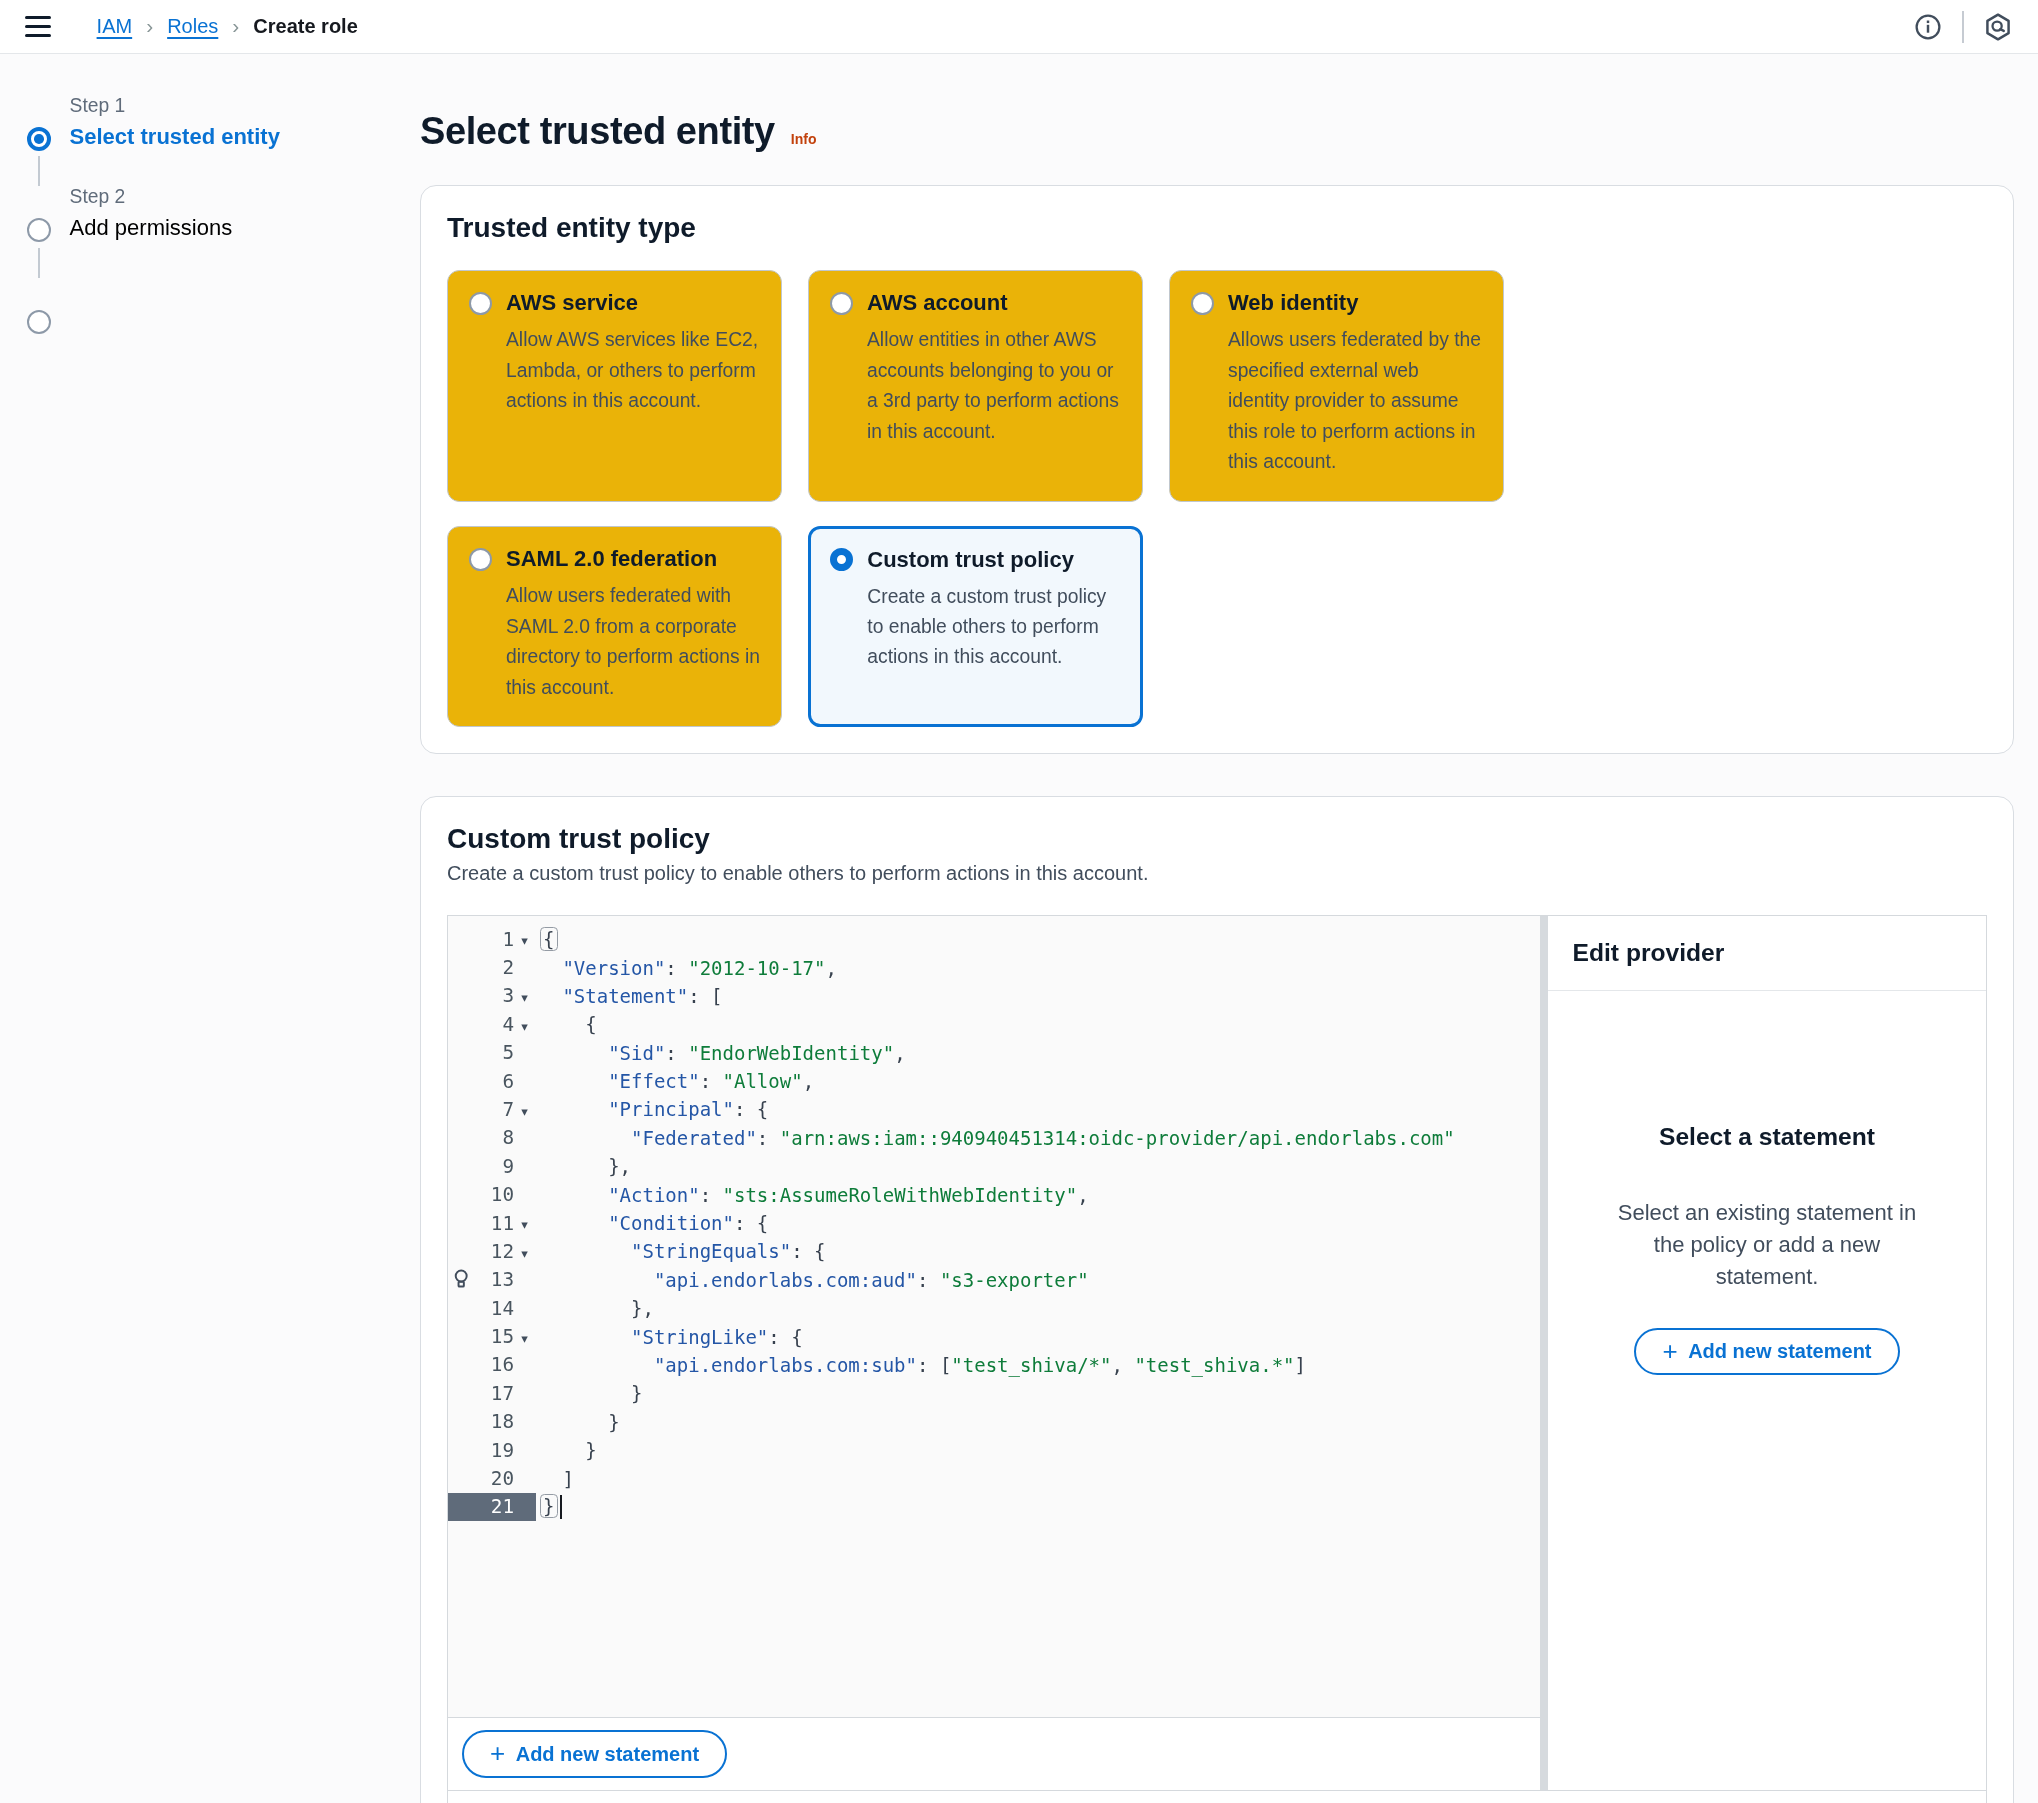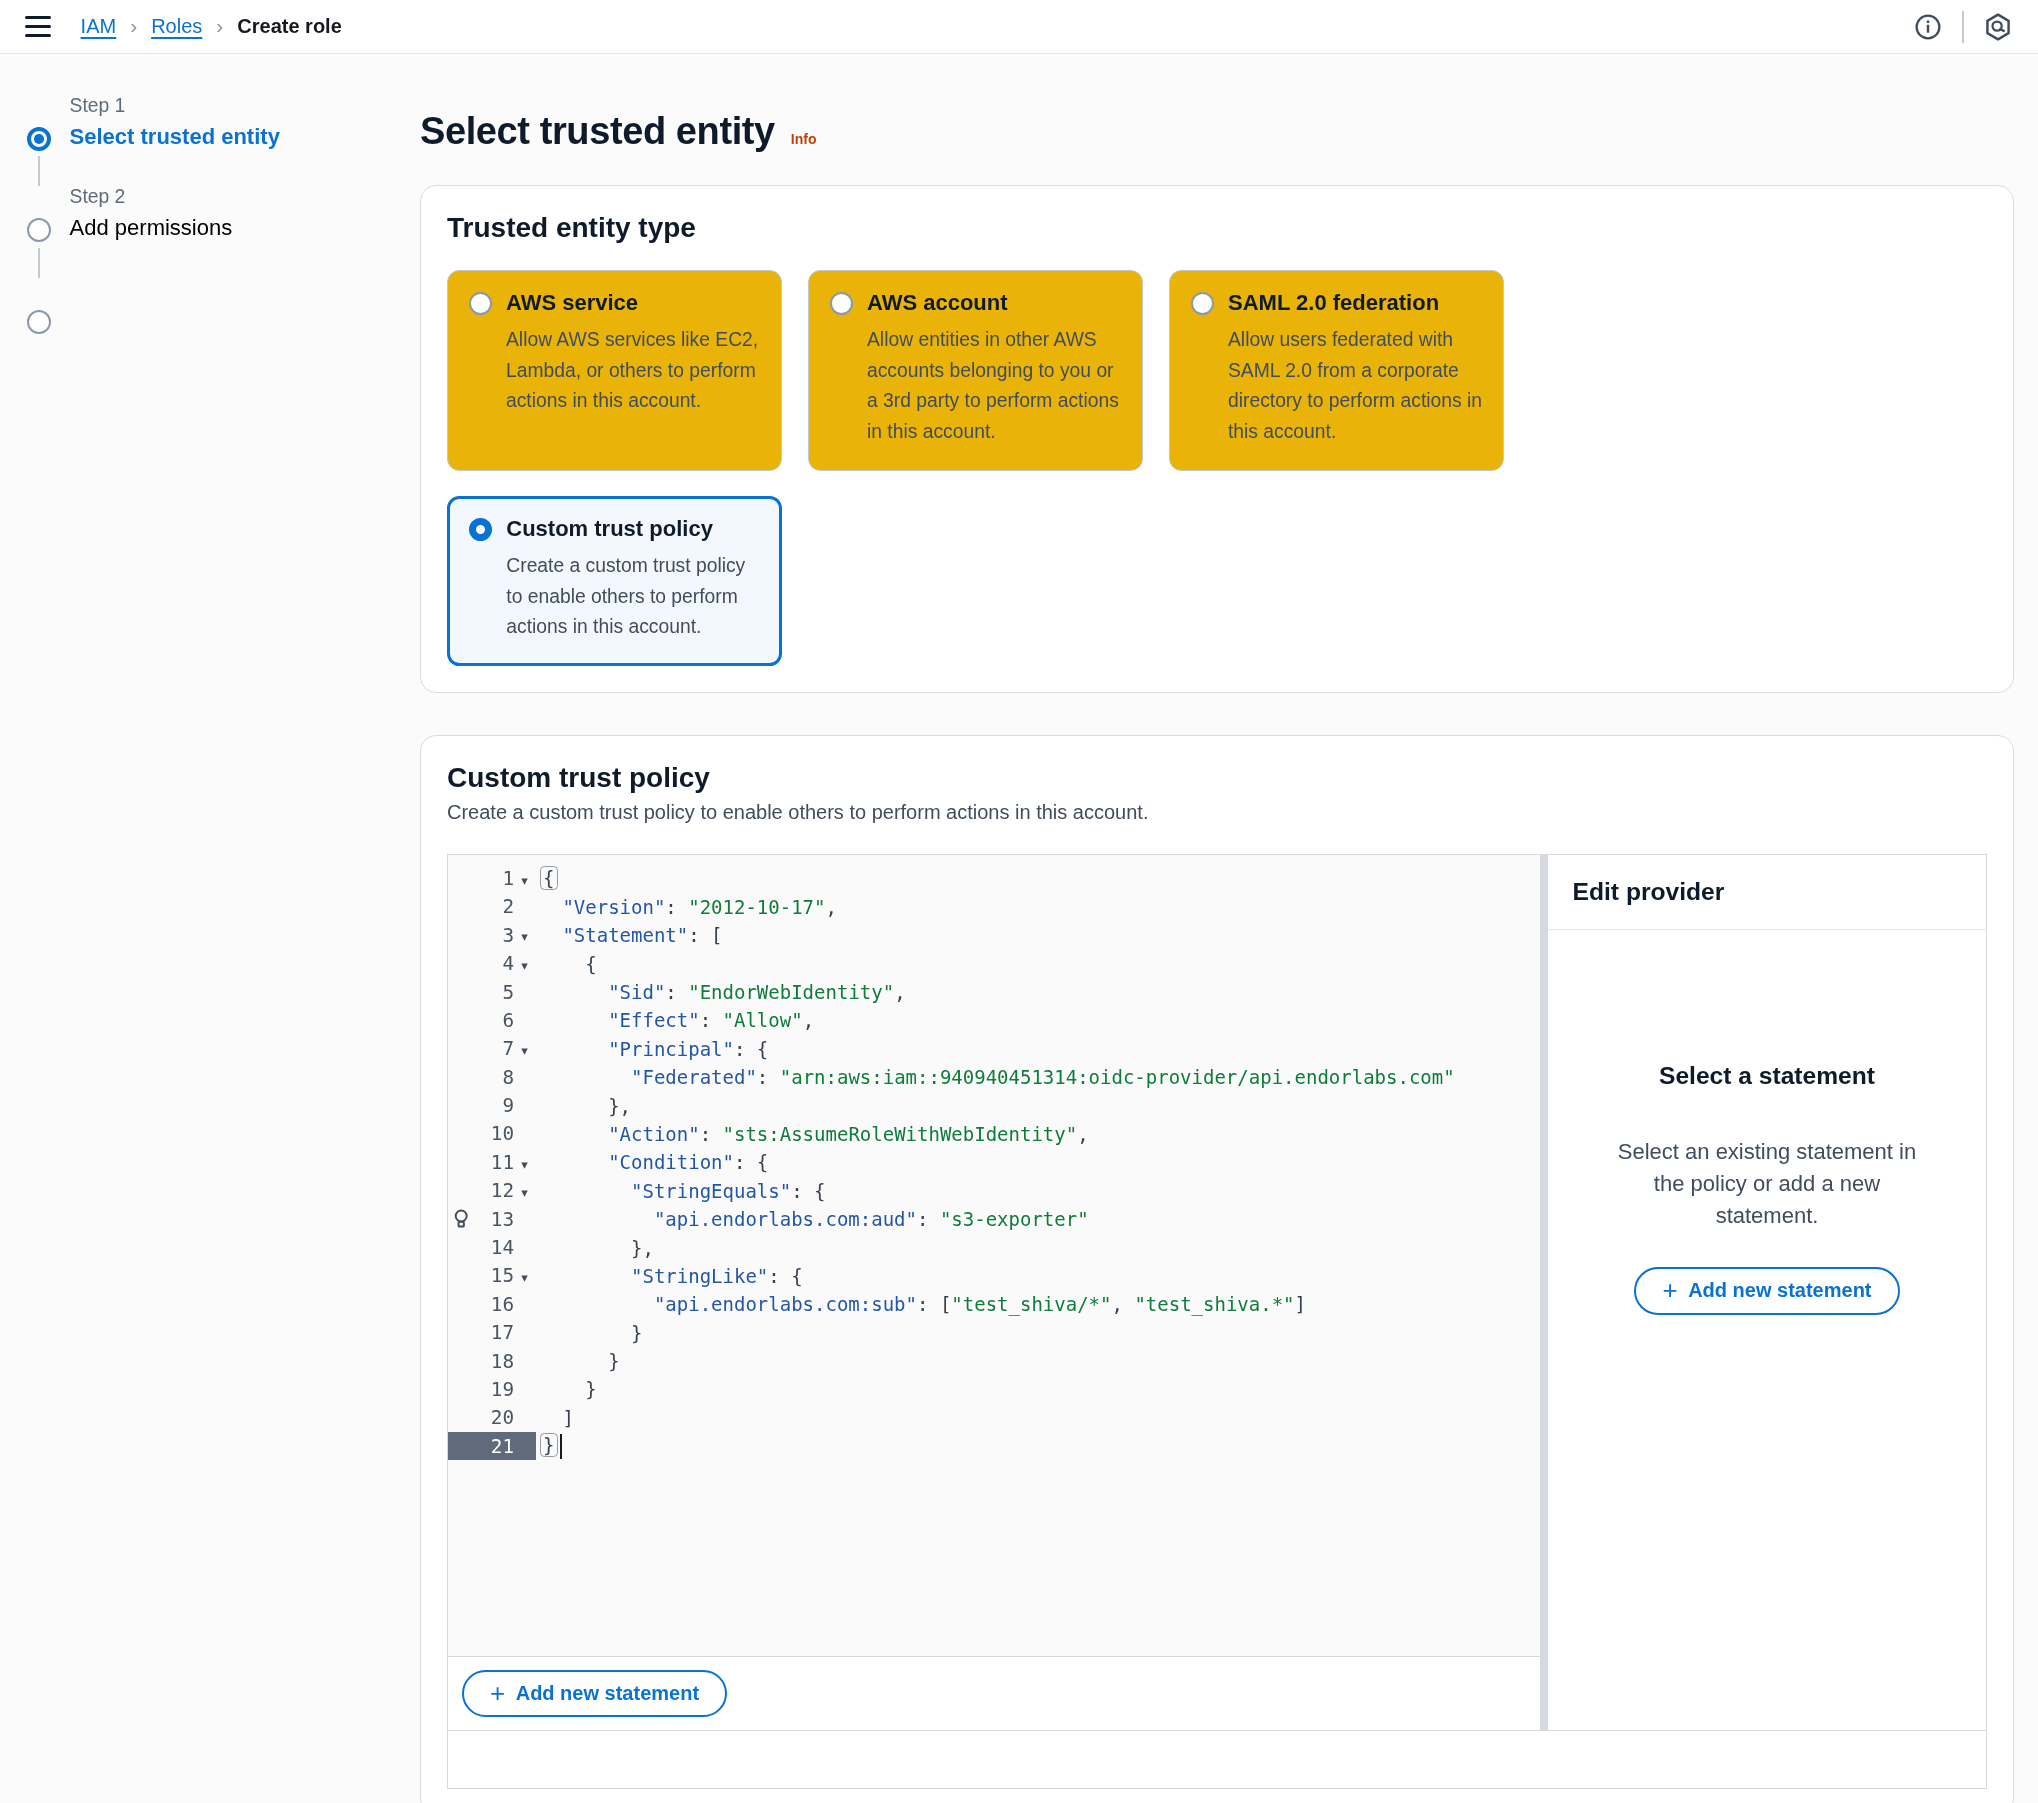--- a/index.html
+++ b/index.html
@@ -1,20 +1,20 @@
 <!DOCTYPE html>
 <html style="font-size:14px"><head>
 <meta charset="utf-8">
 <style>
   * { margin:0; padding:0; box-sizing:border-box; }
   html,body { width:2038px; height:1804px; }
   body { font-family:"Liberation Sans", sans-serif; background:#fbfbfc; color:#0f1b2a; overflow:hidden; }
 
   
-  .topbar { height:54px; background:#fff; border-bottom:1.8px solid #e4e7ea; display:flex; align-items:center; padding:0 24.6px; }
+  .topbar { height:54px; background:#fff; border-bottom:1.8px solid #e4e7ea; display:flex; align-items:center; padding:0 24.6px;gap:16px; }
   .hamburger { width:26px; display:flex; flex-direction:column; gap:5.3px; margin-right:30px; cursor:pointer; }
   .hamburger span { display:block; height:3.5px; background:#0f1b2a; border-radius:1.8px; }
   .crumbs { display:flex; align-items:center; gap:14px; font-size:20px; }
   .crumb-link { color:#0972d3; text-decoration:underline; text-underline-offset:4.4px; cursor:pointer; }
   .crumb-current { color:#16191f; font-weight:700; }
   .crumb-sep { color:#879596; font-size:21px; transform:translateY(-0.9px); }
   .topbar-right { margin-left:auto; display:flex; align-items:center; gap:19.3px; }
   .topbar-divider { width:1.8px; height:32px; background:#c6cbd2; }
   .tb-icon { width:30px; height:30px; display:flex; align-items:center; justify-content:center; cursor:pointer; }
 
@@ -168,20 +168,27 @@
         <div class="tile">
           <div class="tile-head">
             <div class="tile-radio"></div>
             <div class="tile-title">AWS account</div>
           </div>
           <div class="tile-desc">Allow entities in other AWS accounts belonging to you or a 3rd party to perform actions in this account.</div>
         </div>
         <div class="tile">
           <div class="tile-head">
             <div class="tile-radio"></div>
+            <div class="tile-title">Web identity</div>
+          </div>
+          <div class="tile-desc">Allows users federated by the specified external web identity provider to assume this role to perform actions in this account.</div>
+        </div>
+        <div class="tile">
+          <div class="tile-head">
+            <div class="tile-radio"></div>
             <div class="tile-title">SAML 2.0 federation</div>
           </div>
           <div class="tile-desc">Allow users federated with SAML 2.0 from a corporate directory to perform actions in this account.</div>
         </div>
         <div class="tile selected">
           <div class="tile-head">
             <div class="tile-radio"></div>
             <div class="tile-title">Custom trust policy</div>
           </div>
           <div class="tile-desc">Create a custom trust policy to enable others to perform actions in this account.</div>

